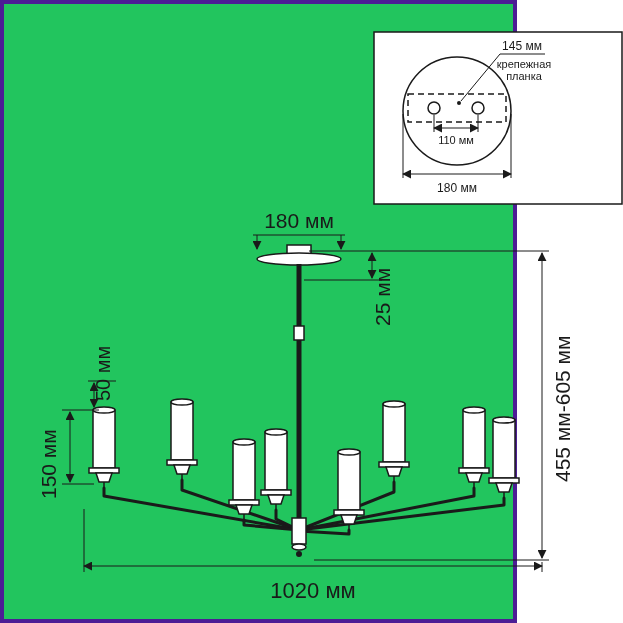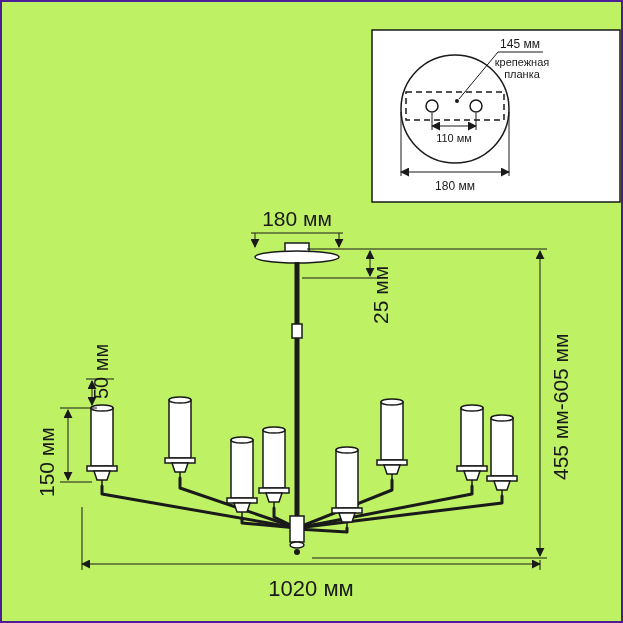--- a/index.html
+++ b/index.html
@@ -1,21 +1,21 @@
 <!DOCTYPE html>
 <html><head>
 <meta charset="utf-8">
 <style>
   html,body{margin:0;padding:0;background:#ffffff;}
   .stage{
     position:relative;
-    width:623px;height:623px;
+    width:517px;height:623px;
     box-sizing:border-box;
-    border:2px solid #4c1d95;
-    background:#bef264;
+    border:4px solid #4c1d95;
+    background:#22c55e;
     font-family:"Liberation Sans", sans-serif;
   }
   svg{display:block;}
   svg text{
     font-family:"Liberation Sans", sans-serif;
     fill:#1a1a1a;
   }
   .dim-label{font-size:21px;}
   .dim-label-big{font-size:22px;}
   .dim-label-small{font-size:20px;}

